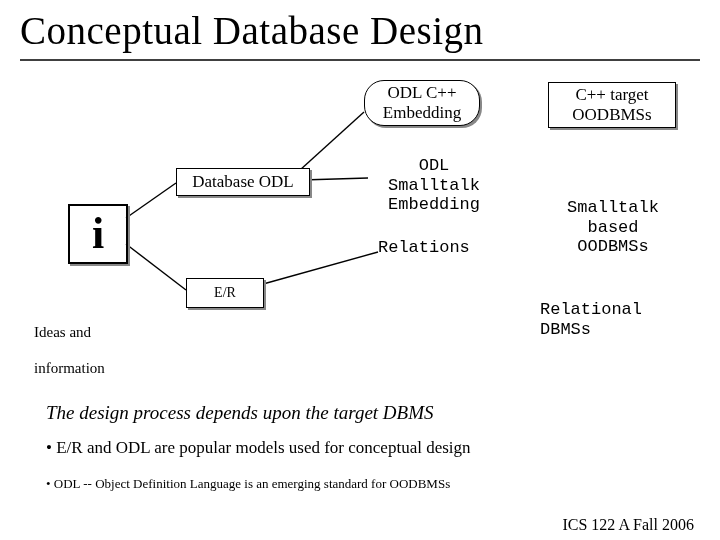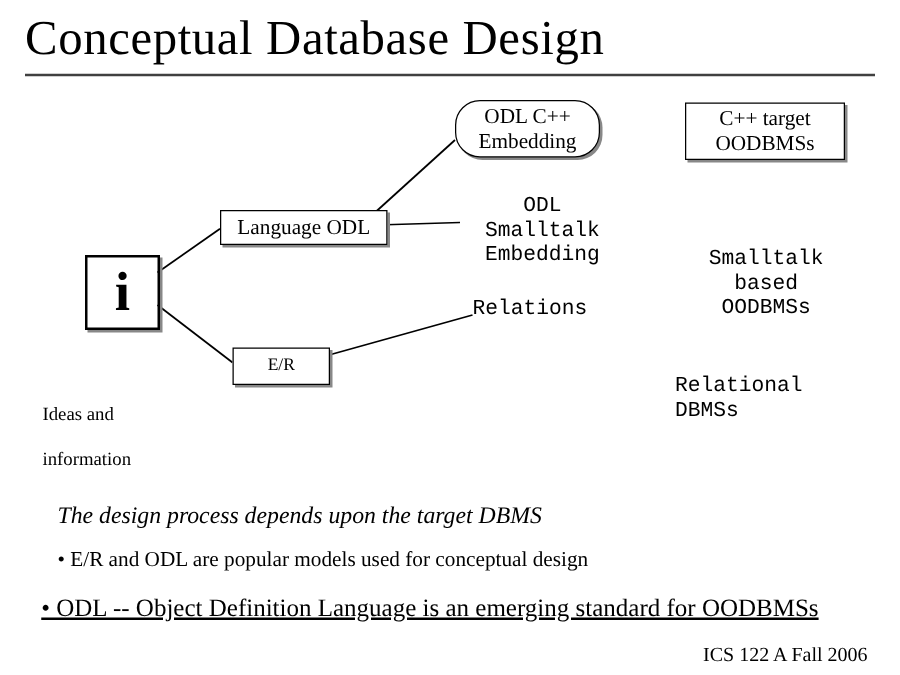--- a/index.html
+++ b/index.html
@@ -102,21 +102,21 @@
 
   <line x1="302" y1="180" x2="368" y2="178" stroke="#000" stroke-width="1.4"></line>
 
   <line x1="256" y1="286" x2="378" y2="252" stroke="#000" stroke-width="1.4"></line>
 </svg>
 
 <div class="info-icon" style="left:68px; top:204px;">
   <span>i</span>
 </div>
 
-<div class="box" style="left:176px; top:168px; width:124px; height:22px;">Language ODL</div>
+<div class="box" style="left:176px; top:168px; width:124px; height:22px;">Database ODL</div>
 
 <div class="box" style="left:186px; top:278px; width:68px; height:24px; font-size:14px;">E/R</div>
 
 <div class="box" style="left:364px; top:80px; width:106px; height:40px; white-space:pre-line;border-radius:20px;">ODL C++
 Embedding</div>
 
 <div class="plain" style="left:368px; top:156px; width:132px; white-space:pre-line;">ODL Smalltalk
 Embedding</div>
 
 <div class="plain" style="left:378px; top:238px; width:90px;">Relations</div>
@@ -127,15 +127,15 @@
 <div class="plain" style="left:540px; top:198px; width:146px; white-space:pre-line;">Smalltalk based
 OODBMSs</div>
 
 <div class="plain" style="left:540px; top:300px; width:160px; text-align:left;">Relational DBMSs</div>
 
 <div class="label" style="left:34px; top:324px;">Ideas and</div>
 <div class="label" style="left:34px; top:360px;">information</div>
 
 <div class="note italic" style="left:46px; top:402px;font-style:italic;">The  design process depends upon the target DBMS</div>
 <div class="note" style="left:46px; top:438px; font-size:17px;">• E/R and ODL are popular models used for conceptual design</div>
-<div class="note" style="left:33px; top:476px; font-size:20px;text-decoration:underline;">• ODL -- Object Definition Language is an emerging standard for OODBMSs</div>
+<div class="note" style="left:46px; top:476px; font-size:13px;">• ODL -- Object Definition Language is an emerging standard for OODBMSs</div>
 
 <div class="footer">ICS 122 A Fall 2006</div>
 
 </body></html>

